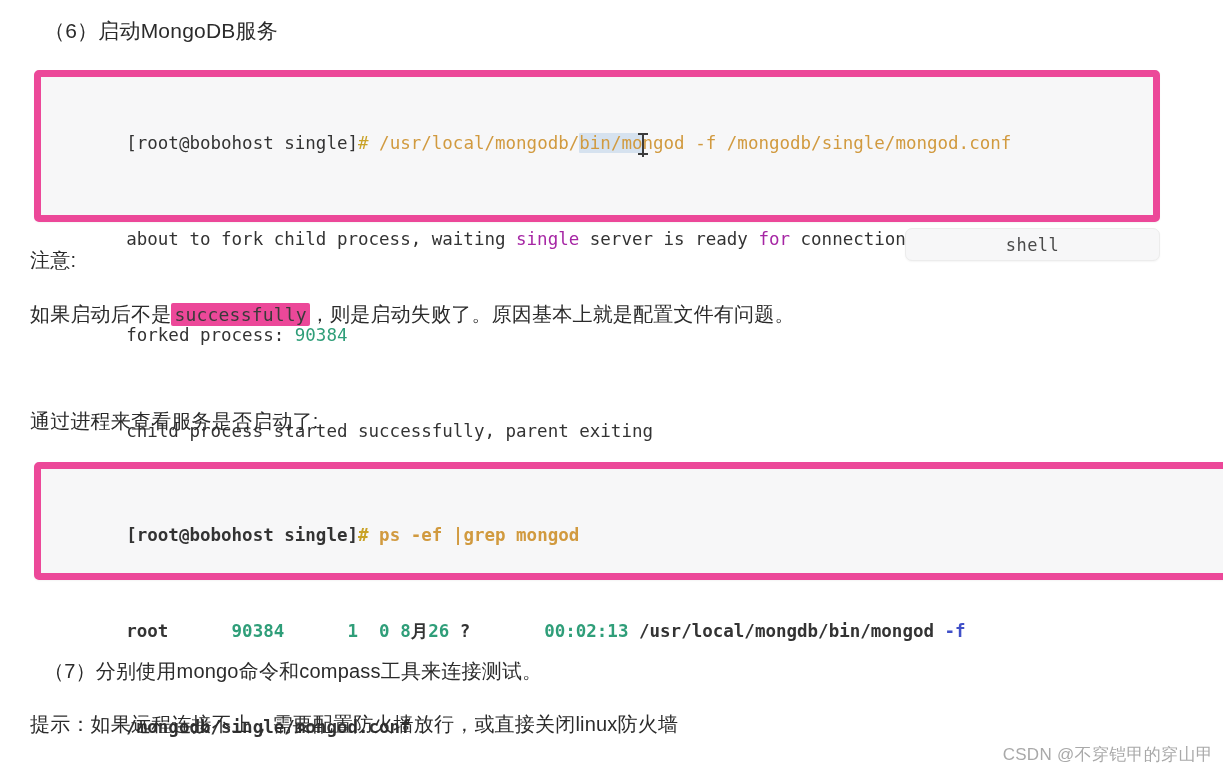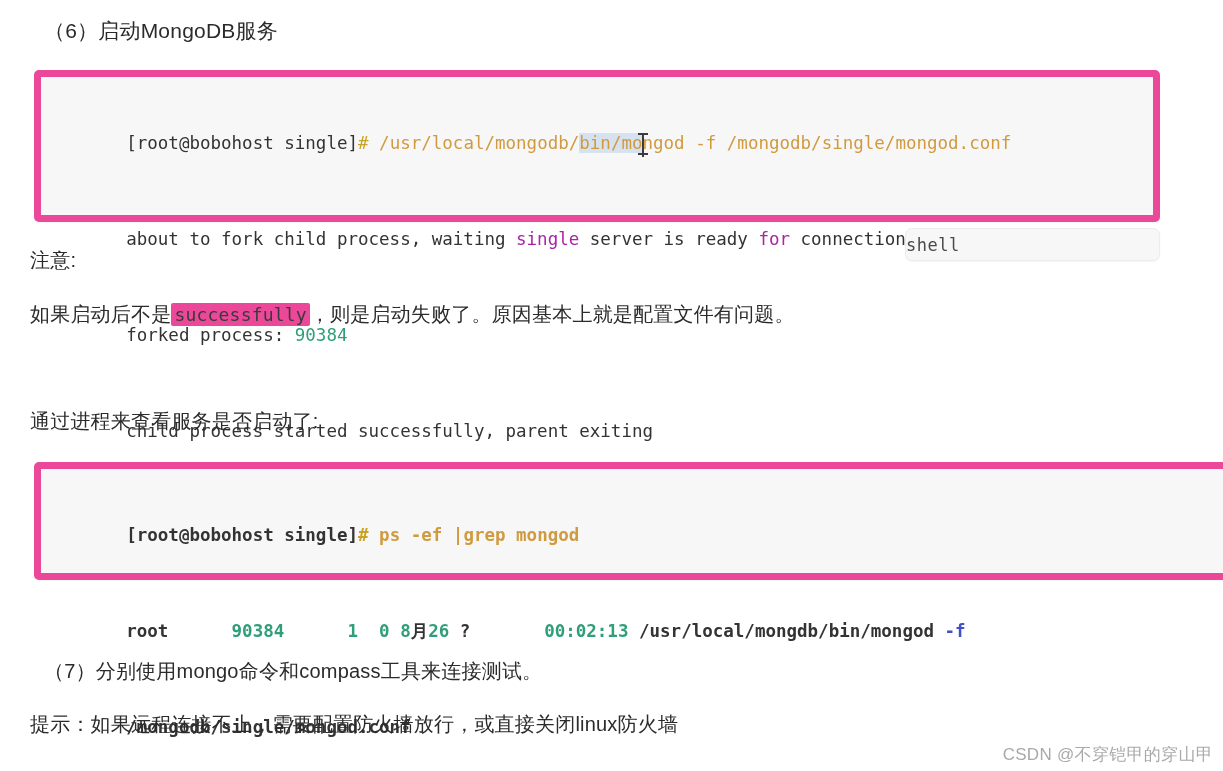--- a/index.html
+++ b/index.html
@@ -108,21 +108,21 @@
   
   .lang-box {
     position: absolute;
     background: #f7f7f8;
     border: 1px solid #ececec;
     border-radius: 7px;
     box-sizing: border-box;
     box-shadow: 0 1px 2px rgba(0,0,0,0.045);
     display: flex;
     align-items: center;
-    justify-content: flex-start;
+    justify-content: center;
   }
   .lang-label {
     font-family: "DejaVu Sans Mono", "Liberation Mono", monospace;
     font-size: 17px;
     color: #4a4a4a;
     letter-spacing: 0.5px;
   }
 
   
   .watermark {

